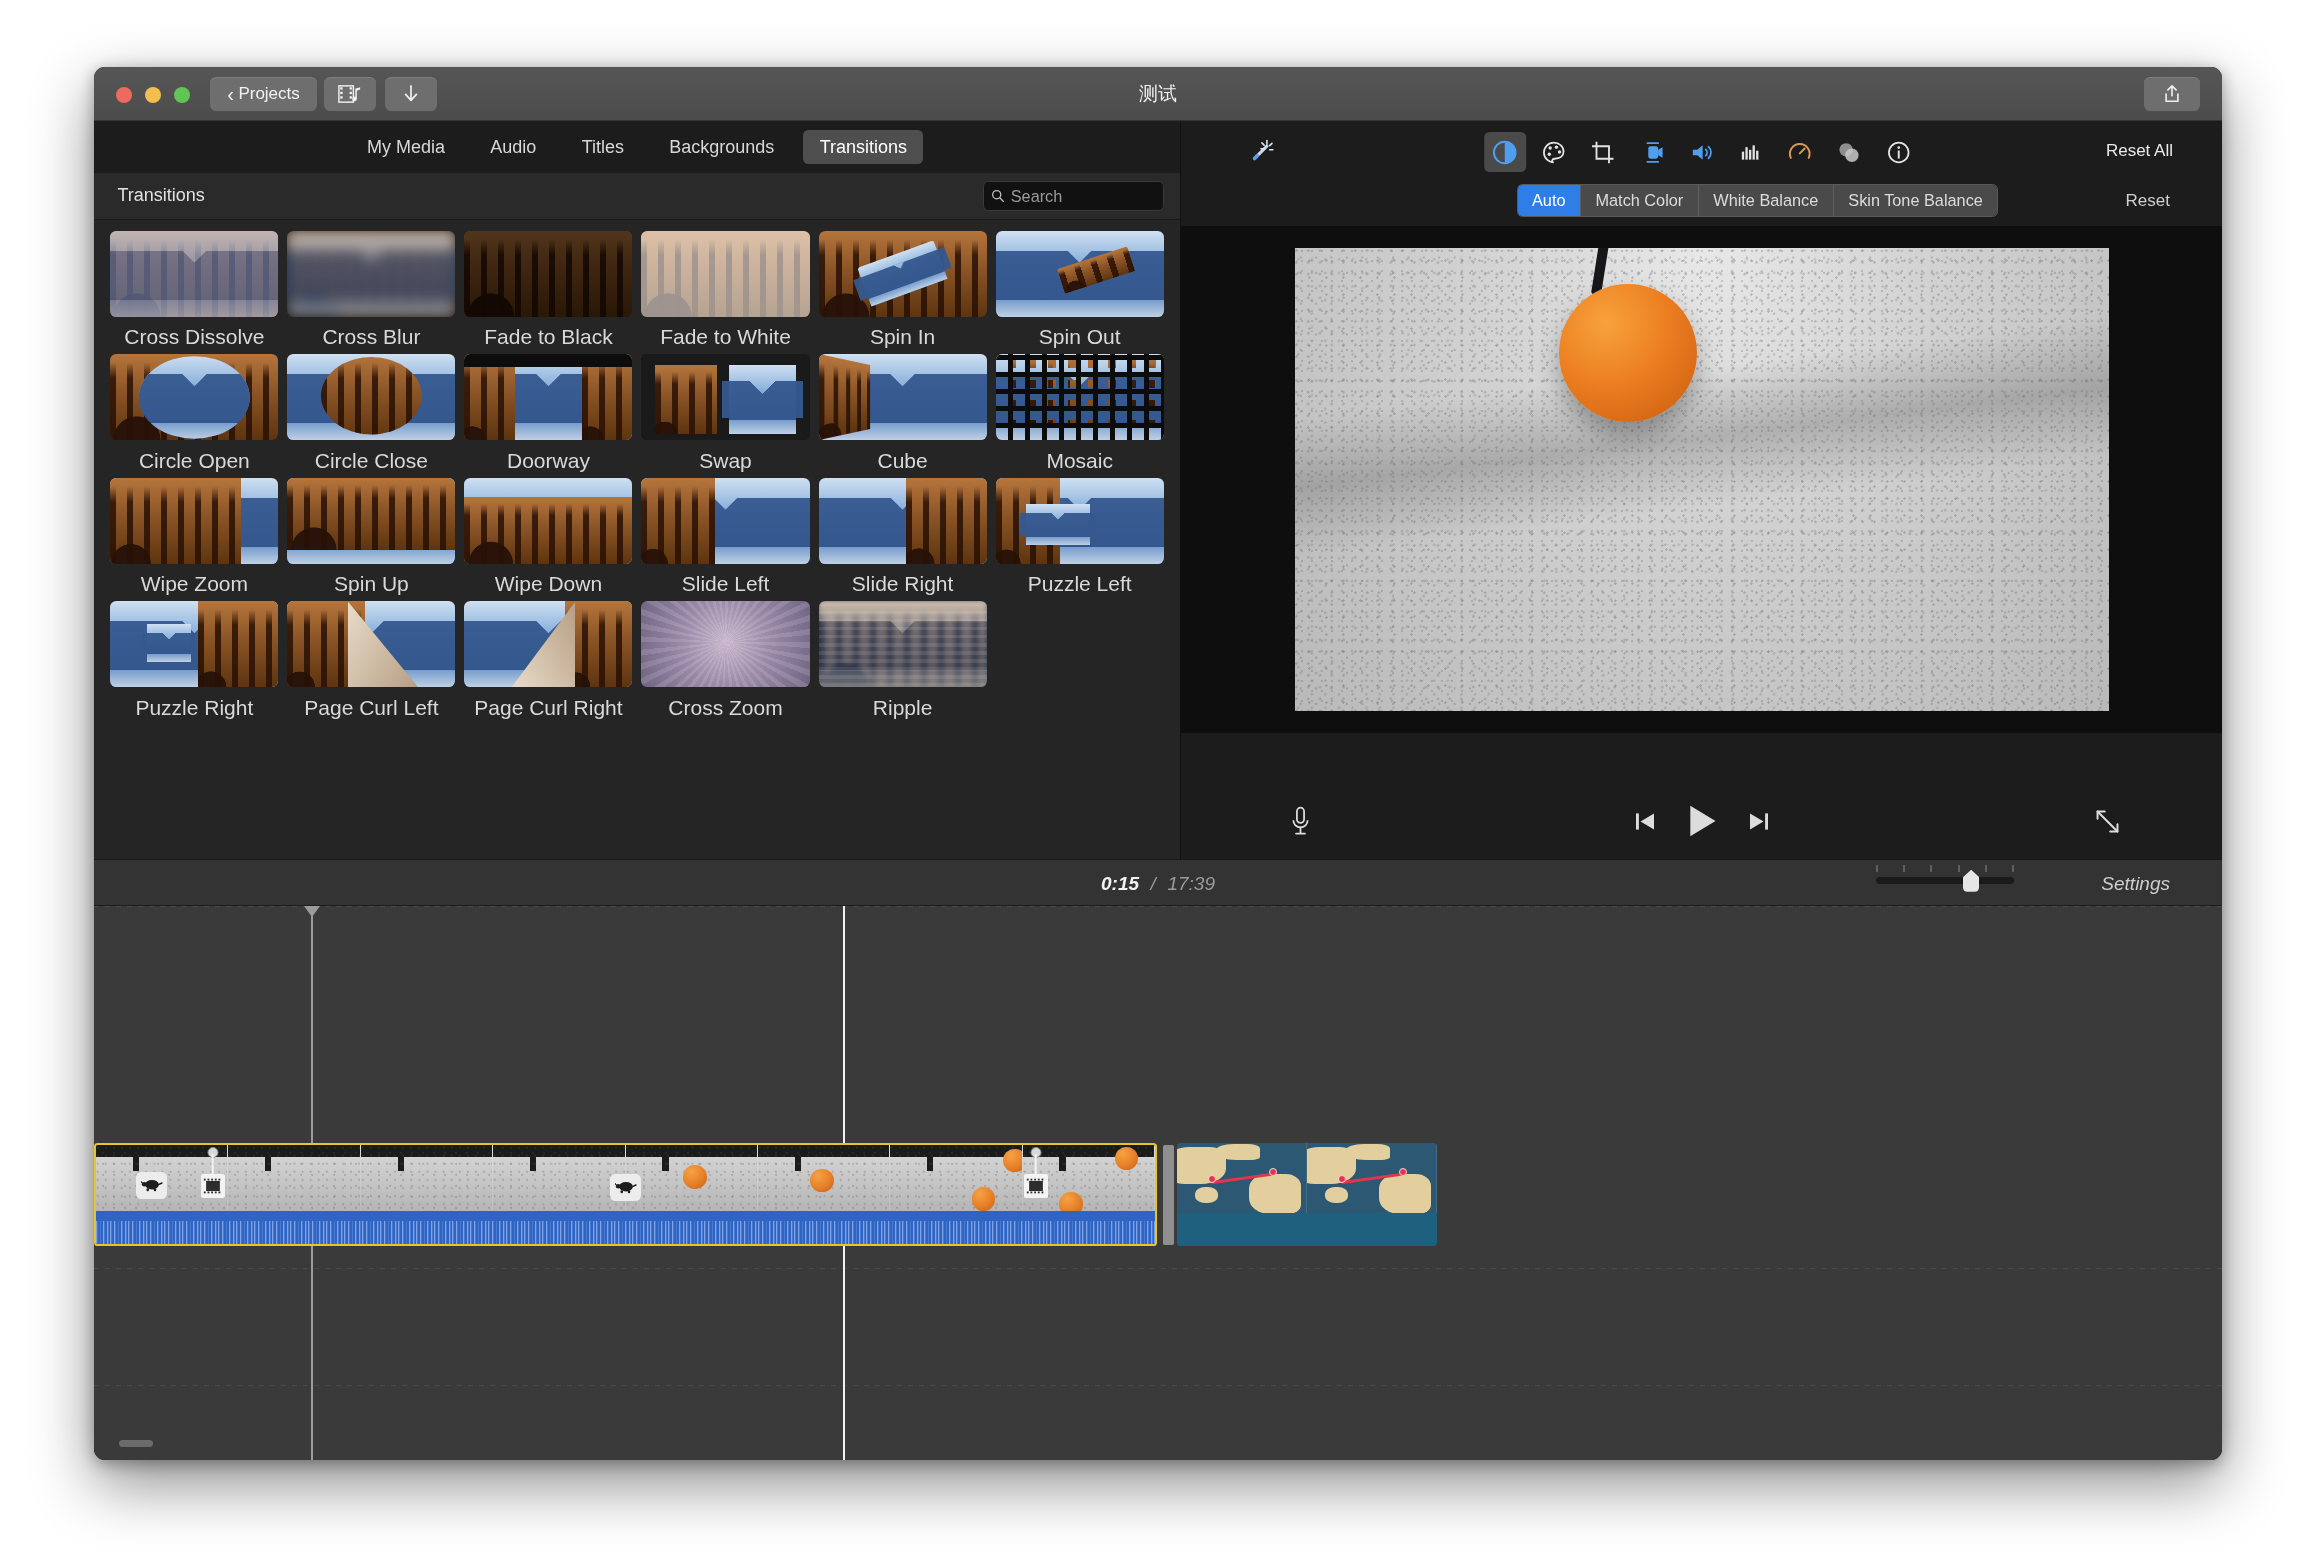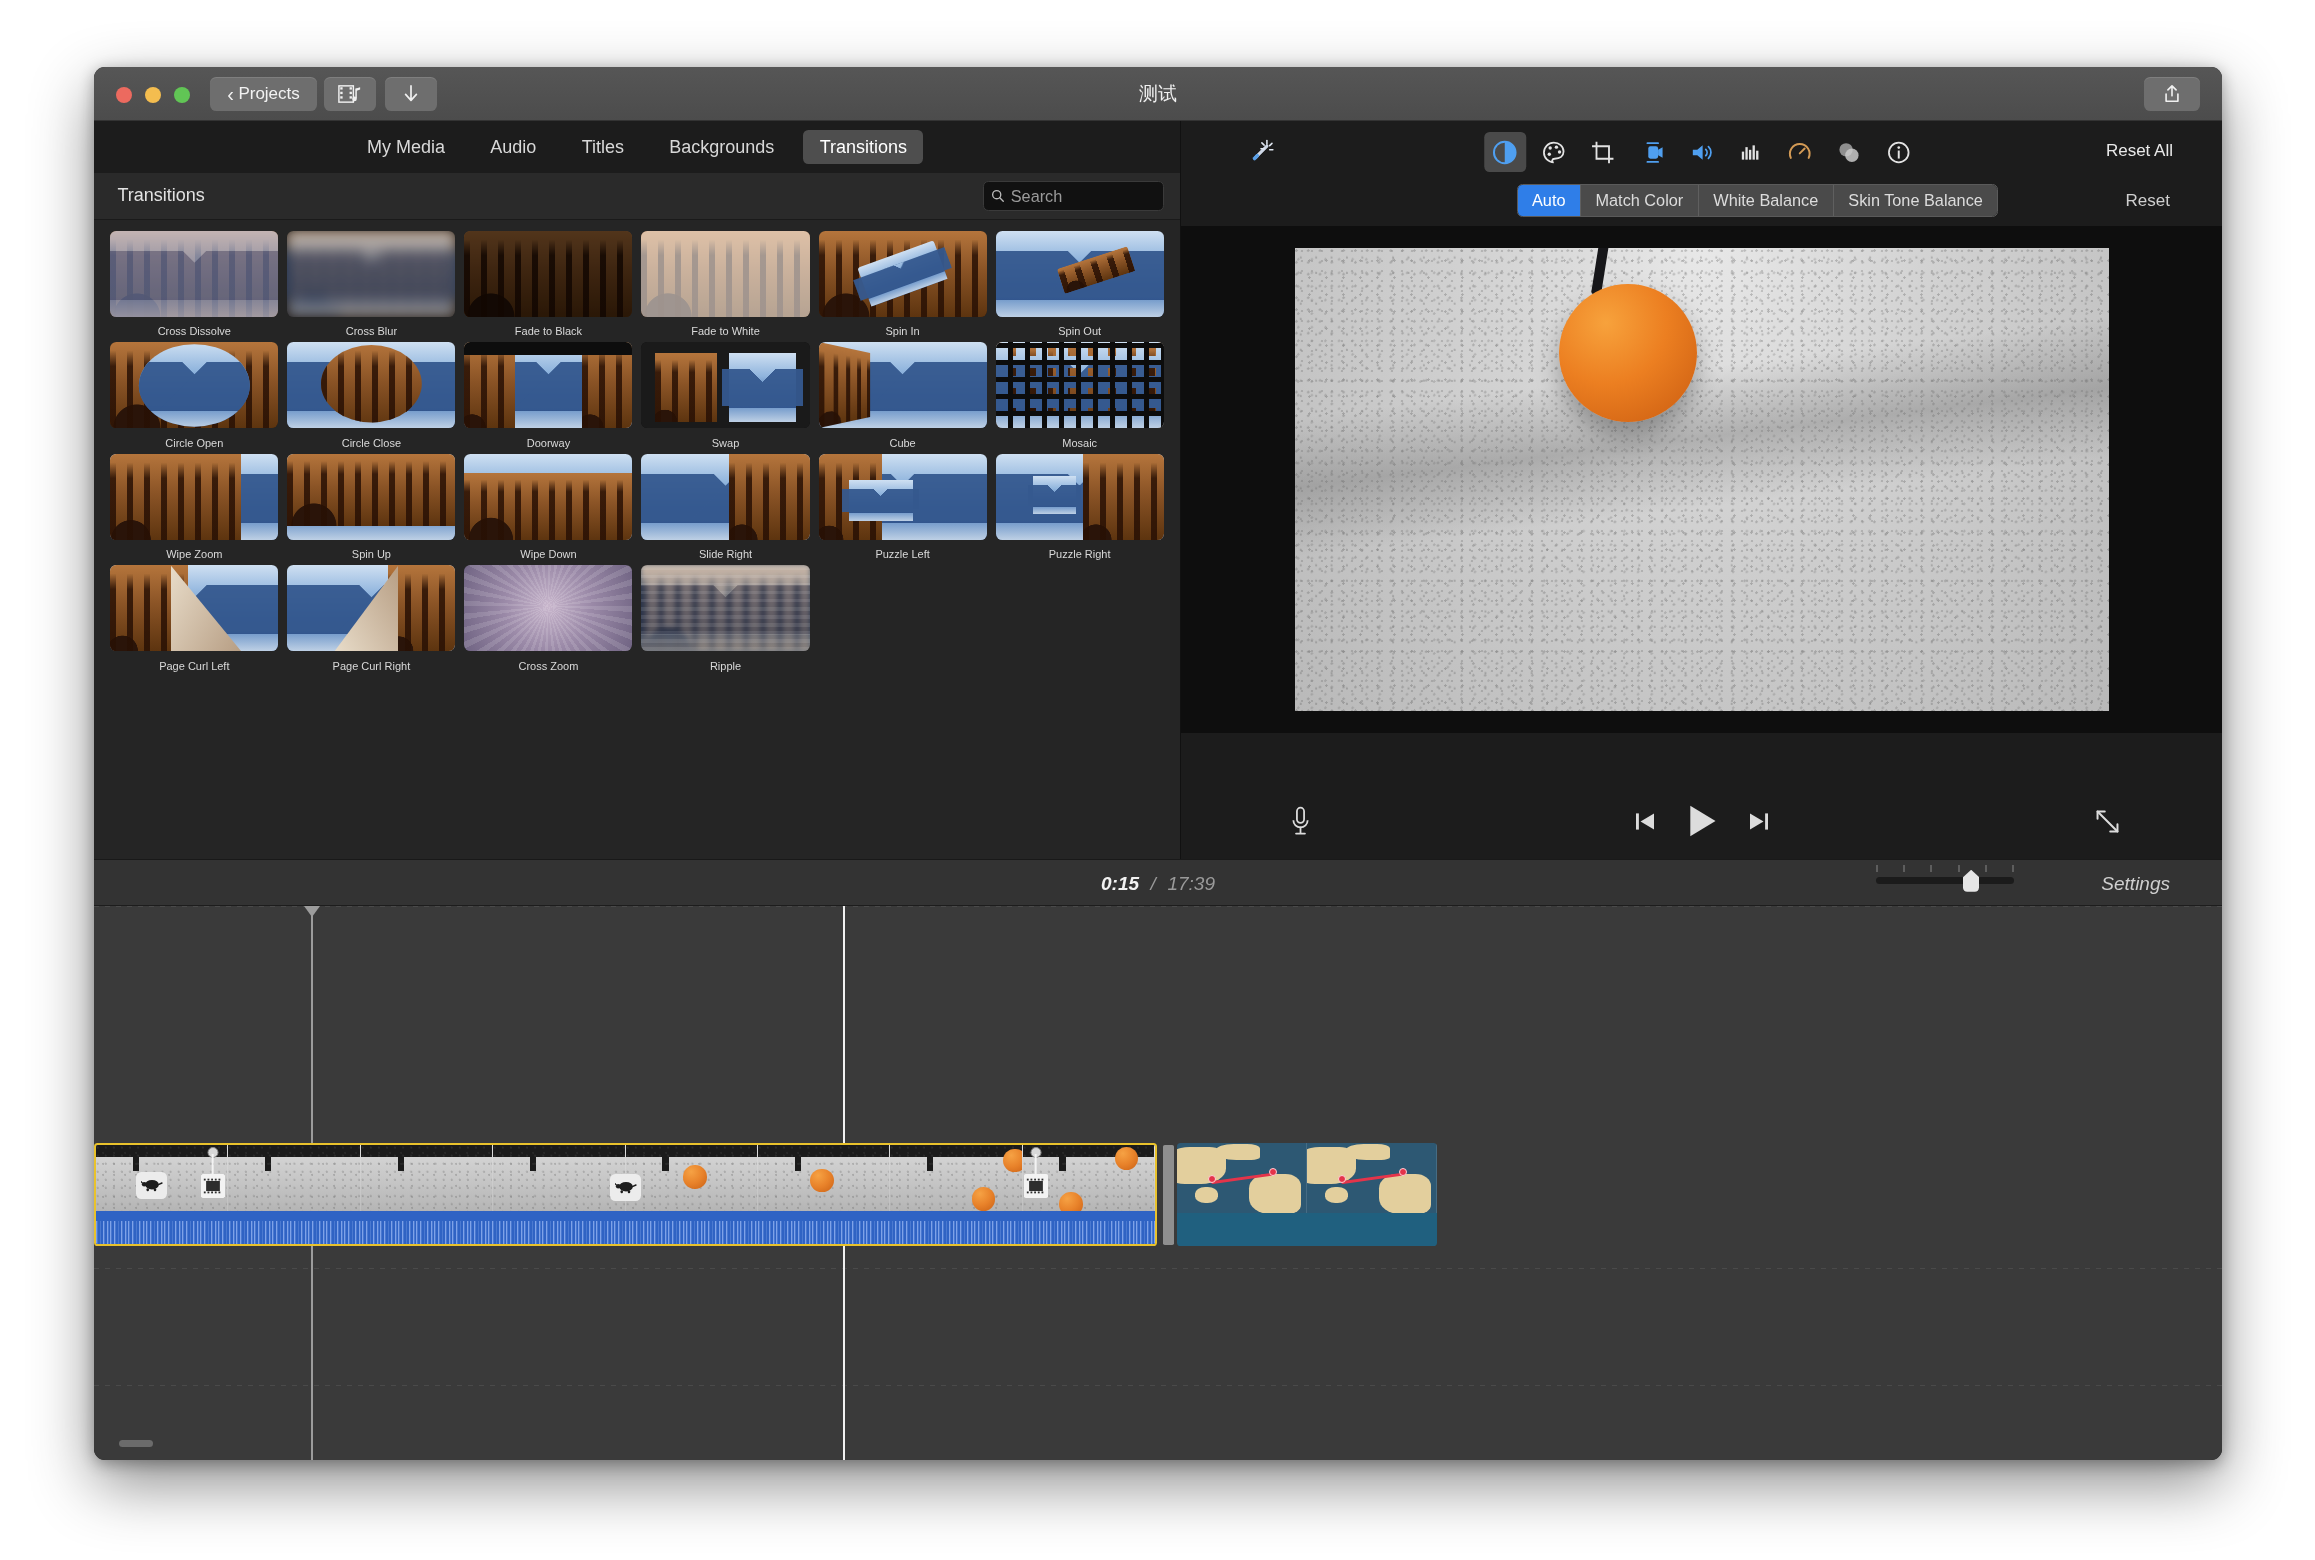--- a/index.html
+++ b/index.html
@@ -56,21 +56,21 @@
                  background:#111; border-radius:5.4px; display:flex; align-items:center; padding:0 7.2px; gap:6.3px;
                  border:0.9px solid #3a3a3a; }
   #search-input { background:transparent; border:0; outline:0; color:#c9c9c9; font-size:16.3px; width:100%;
                   font-family:"Liberation Sans", sans-serif; }
   #search-input::placeholder { color:#9a9a9a; }
 
   #grid-clip { position:absolute; left:0; top:99px; width:100%; height:640px; overflow:hidden; }
   #grid { padding:11px 16.3px 0 16.3px; display:grid; grid-template-columns:repeat(6,1fr); gap:5.4px 9px; }
   .cell { display:flex; flex-direction:column; align-items:center; }
   .thumb { width:100%; height:86px; border-radius:6.3px; overflow:hidden; position:relative; background:#111; }
-  .cell-label { margin-top:8.1px; color:#d9d9d9; font-size:11px; text-align:center; white-space:nowrap; }
+  .cell-label { margin-top:8.1px; color:#d9d9d9; font-size:21px; text-align:center; white-space:nowrap; }
 
   
   .art { position:absolute; inset:0; }
   .forest {
     background:
       radial-gradient(circle at 16% 100%, #2a1409 0 14%, transparent 14.5%),
       linear-gradient(180deg,#b5753c 0%,#8b5426 45%,#5d340f 100%);
   }
   .forest::after{
     content:""; position:absolute; inset:0;
@@ -424,20 +424,29 @@
                 <div class="art mountain"></div>
                 <div class="art forest" style="top:22%"></div>
               </div>
             </div>
             <div class="cell-label">Wipe Down</div>
           </div>
           <div class="cell">
             <div class="thumb">
               <div class="art">
                 <div class="art mountain"></div>
+                <div class="art forest" style="right:56%"></div>
+              </div>
+            </div>
+            <div class="cell-label">Slide Left</div>
+          </div>
+          <div class="cell">
+            <div class="thumb">
+              <div class="art">
+                <div class="art mountain"></div>
                 <div class="art forest" style="left:52%"></div>
               </div>
             </div>
             <div class="cell-label">Slide Right</div>
           </div>
           <div class="cell">
             <div class="thumb">
               <div class="art">
                 <div class="art mountain"></div>
                 <div class="art forest" style="right:62%"></div>

